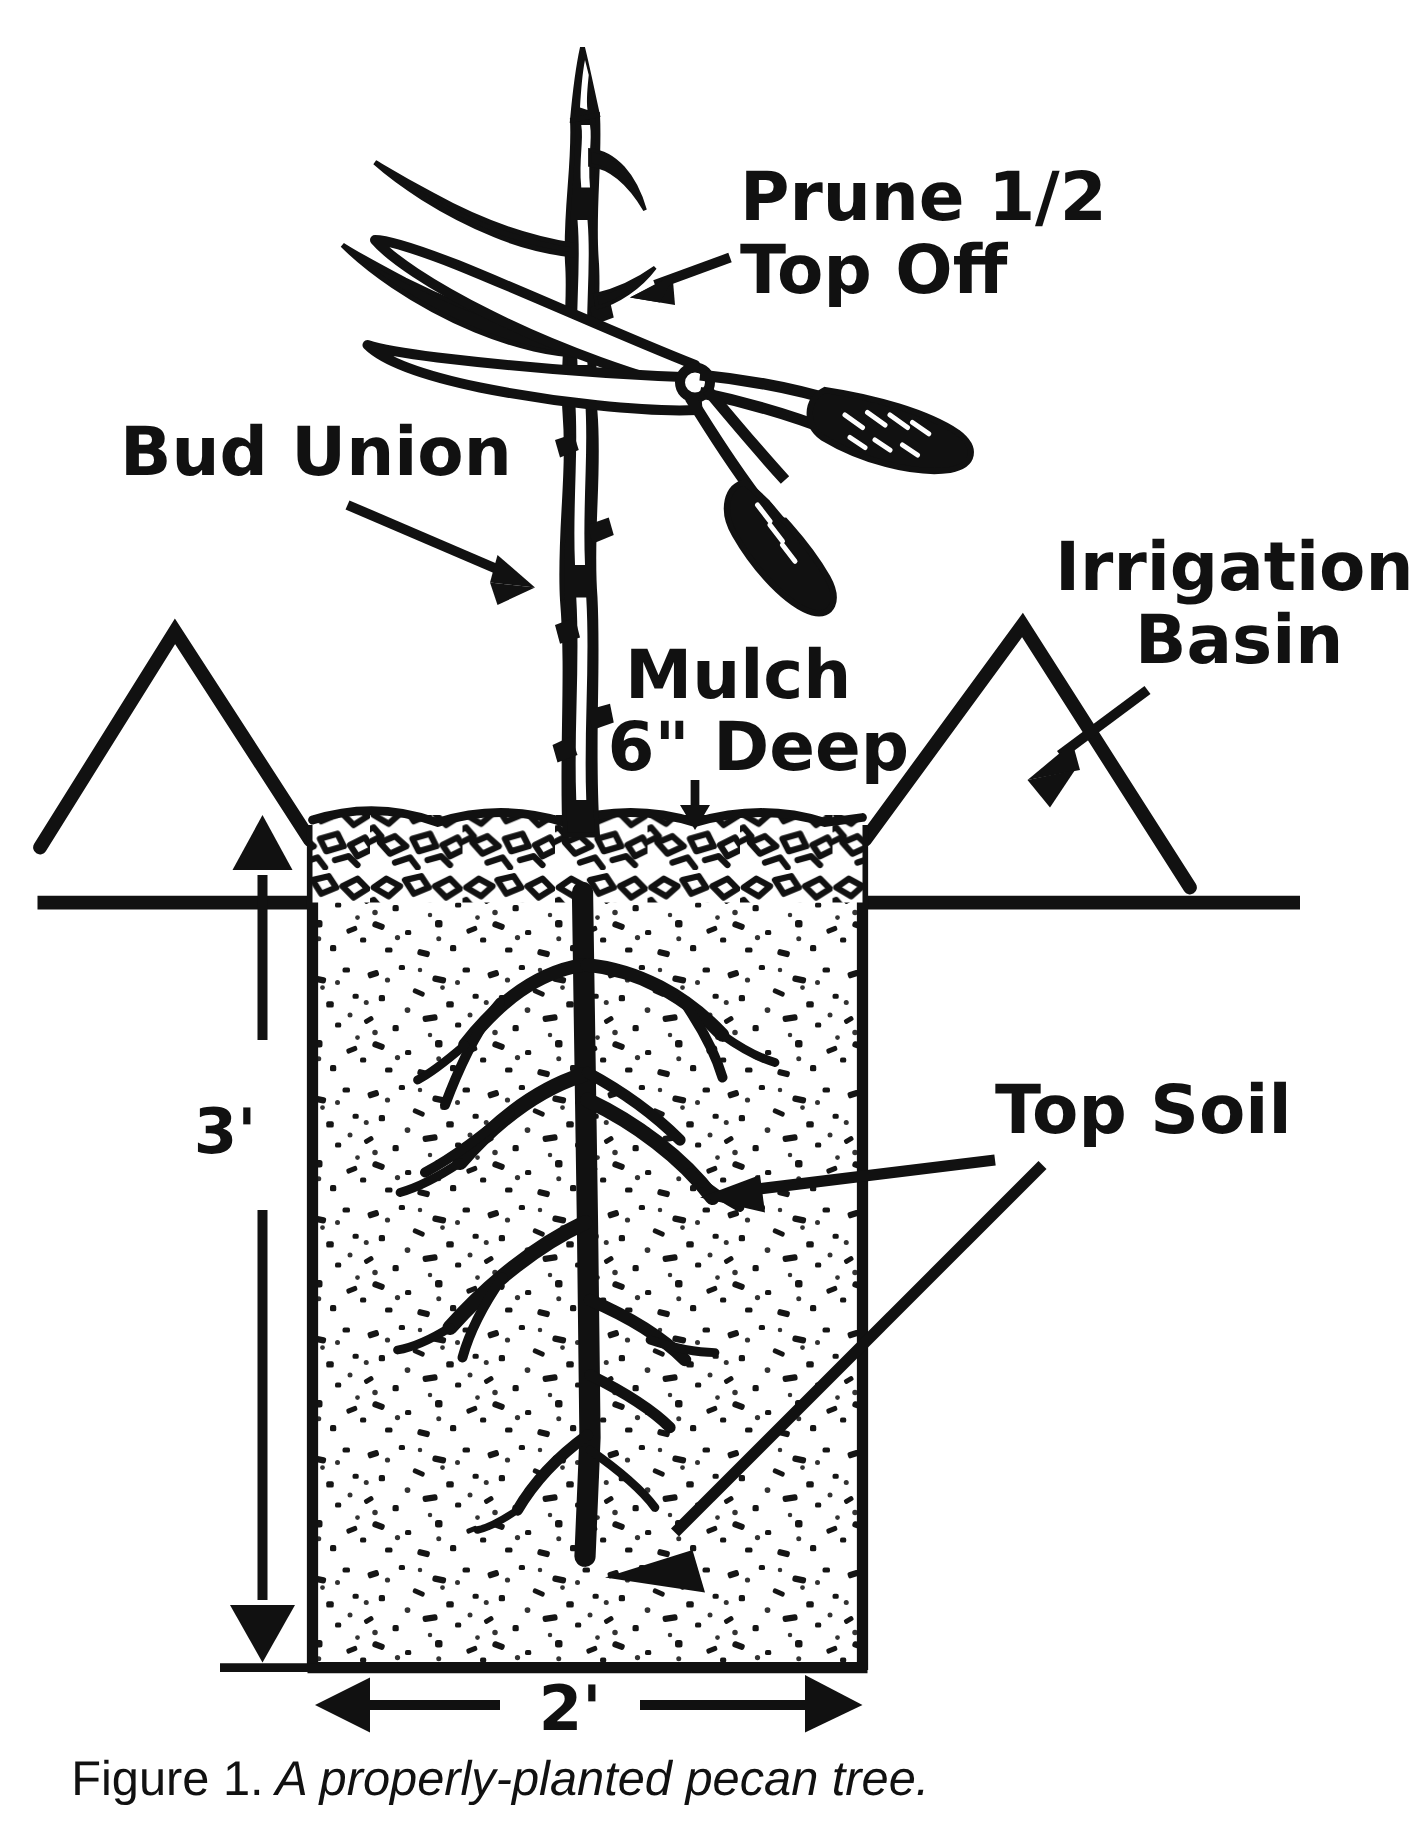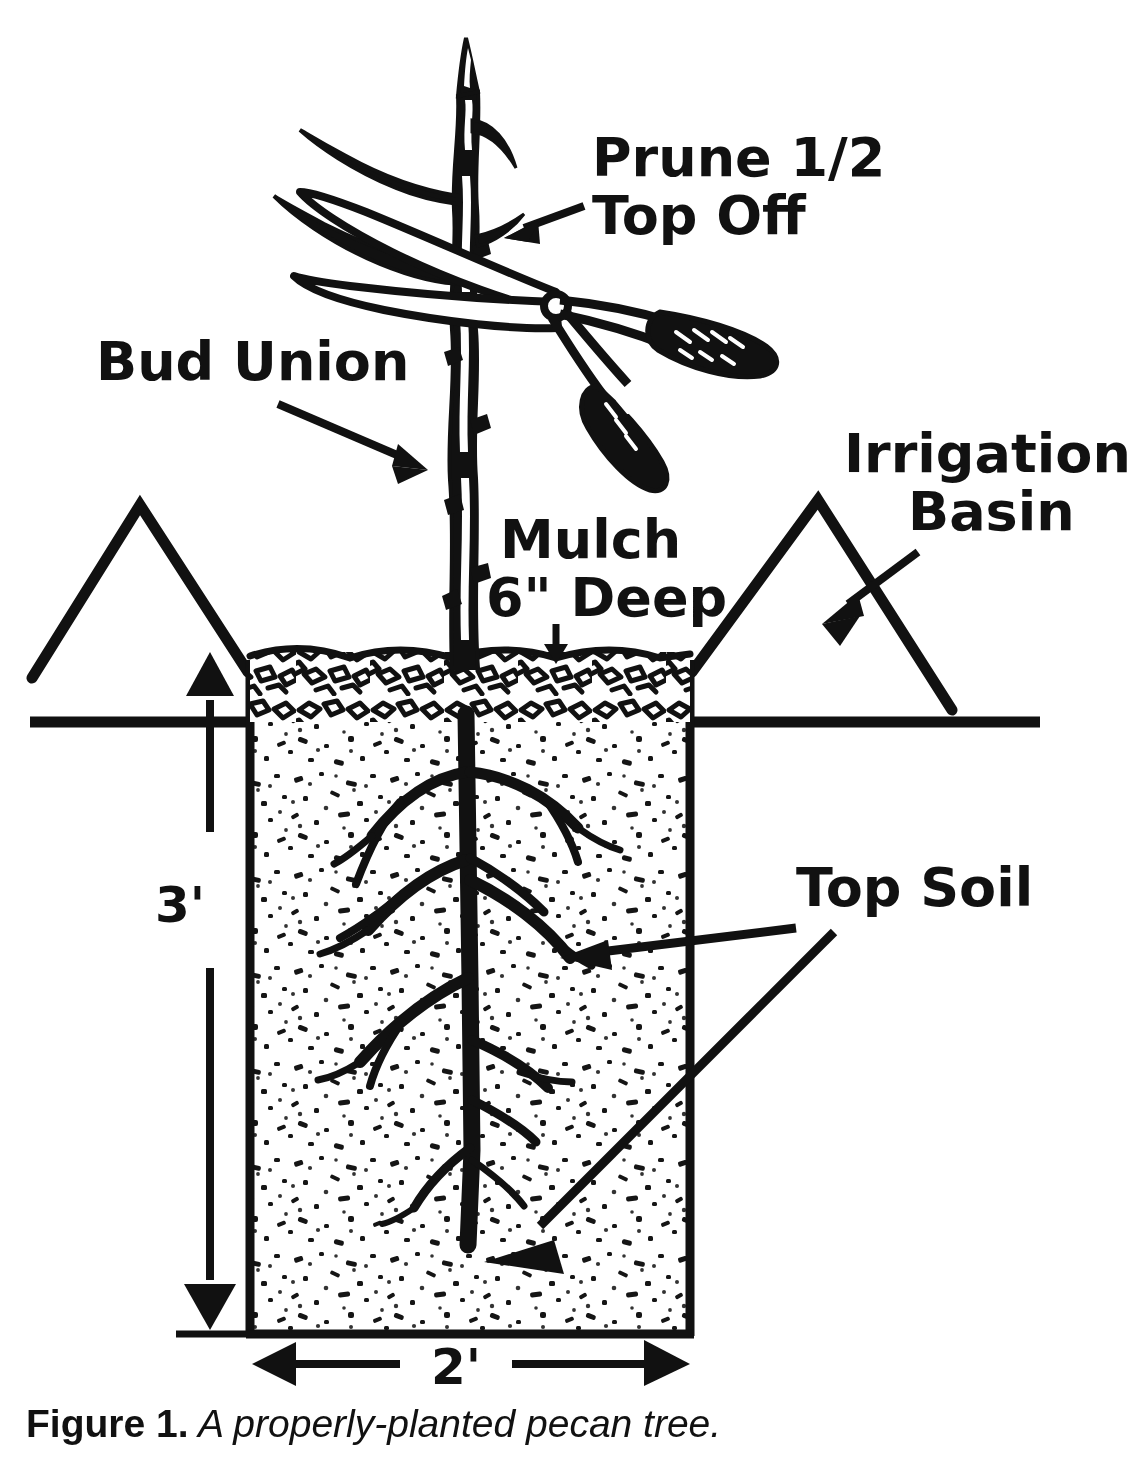--- a/index.html
+++ b/index.html
@@ -43,21 +43,22 @@
     left: 26px;
     top: 1402px;
     width: 1090px;
     font-family: "Liberation Sans", sans-serif;
     font-size: 39px;
     line-height: 1.15;
     color: #111111;
     white-space: nowrap;
   }
   #caption .cap-strong {
-    font-weight: 700;
+    font-weight: 400;
+    margin-left: 31px;
   }
   #caption .cap-rest {
     font-weight: 400;
     font-style: italic;
   }
 </style>
 </head>
 <body>
 
 <div id="figure-root">

